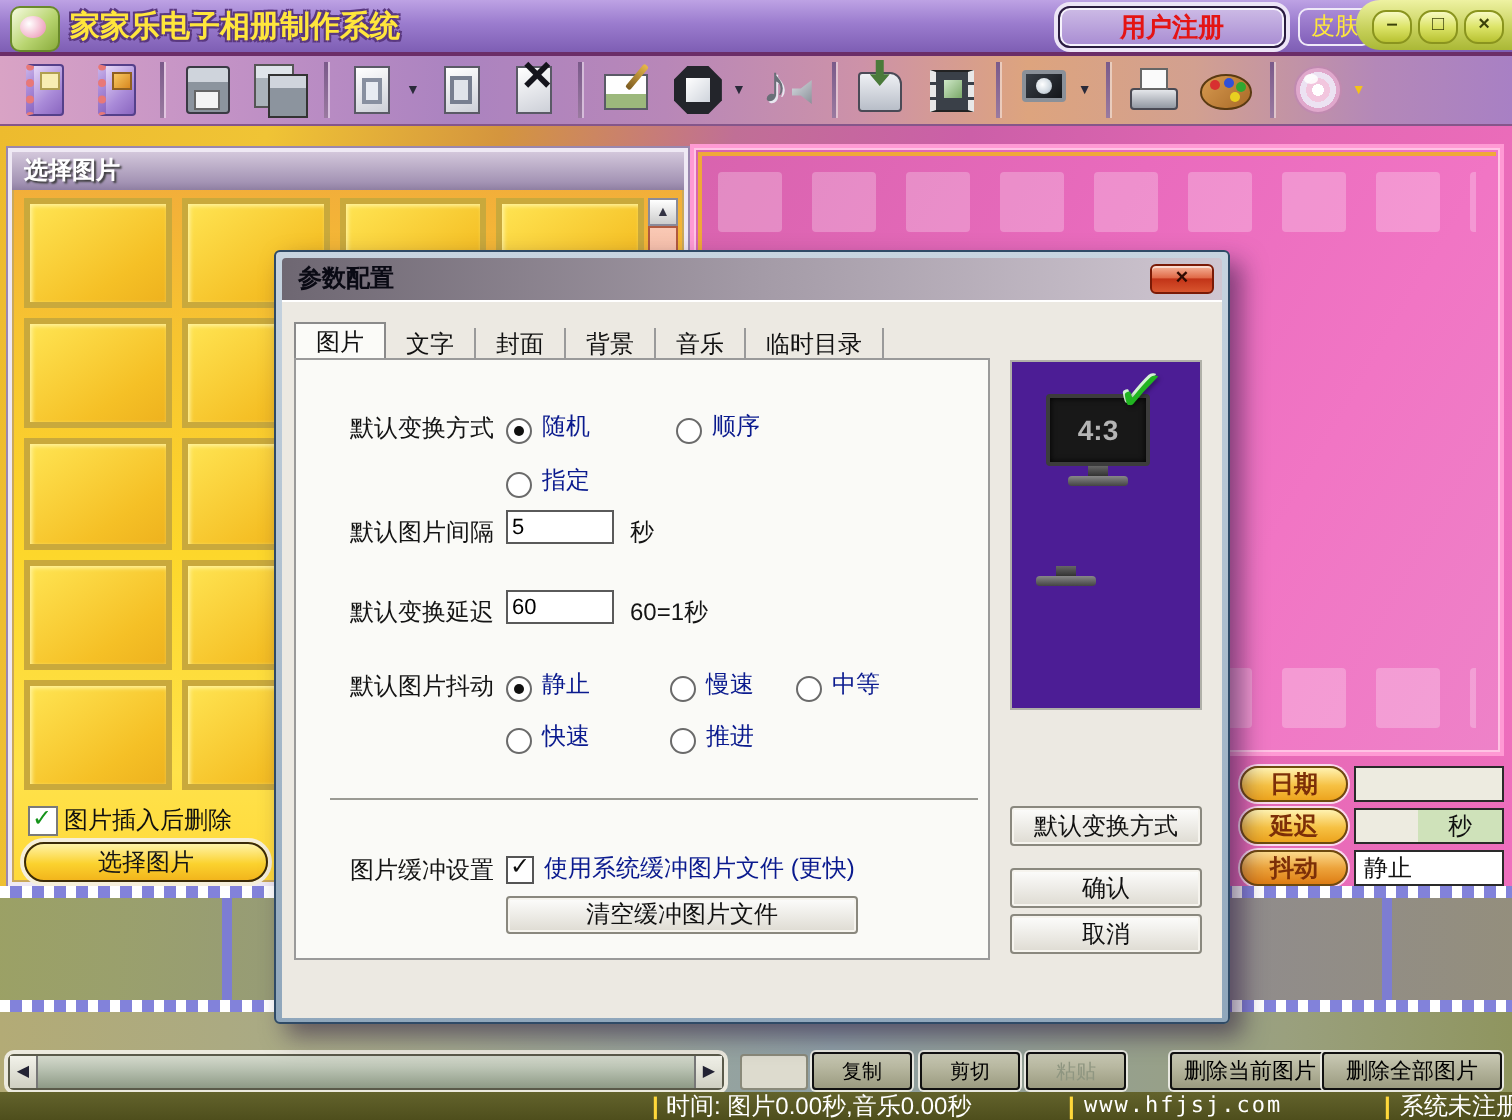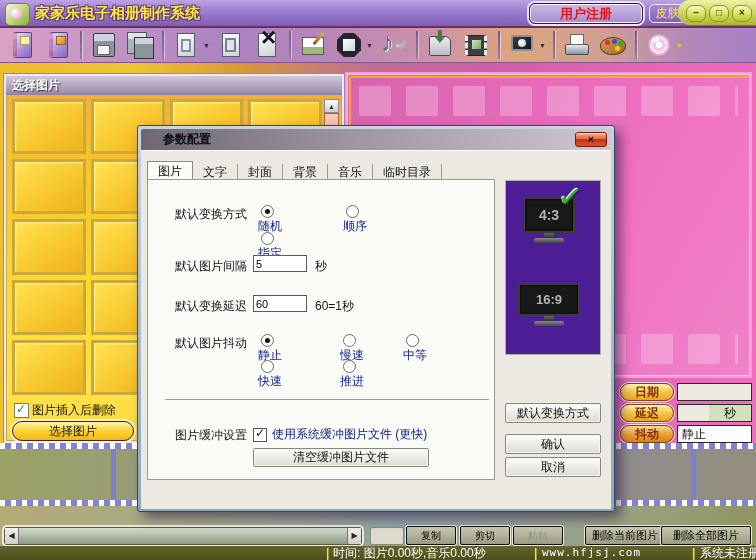--- a/index.html
+++ b/index.html
@@ -178,33 +178,33 @@
   .sep{color:#ffd83a;font-weight:bold;}
   .site{font-family:"DejaVu Sans Mono","Liberation Mono",monospace;font-size:11px;letter-spacing:1px;}
 
   
   .dialog{position:absolute;left:137px;top:125px;width:478px;height:387px;z-index:20;box-sizing:border-box;
     padding:3px;border:1px solid #2f4a66;border-radius:3px;
     background:linear-gradient(180deg,#c7d4e0,#8fa6bb);
     box-shadow:6px 6px 12px rgba(40,20,60,.55);}
   .dlg-tbar{height:21px;display:flex;align-items:center;border-radius:2px 2px 0 0;
     background:linear-gradient(90deg,#6e6772,#a39aa6 50%,#cfc6d1);}
-  .dlg-title{color:#0a0a14;font-weight:bold;font-size:12px;padding-left:22px;}
+  .dlg-title{color:#0a0a14;font-weight:bold;font-size:12px;padding-left:8px;}
   .dlg-close{margin-left:auto;margin-right:4px;width:32px;height:15px;border-radius:3px;box-sizing:border-box;
     background:linear-gradient(180deg,#f6b49a 0%,#e06a48 45%,#c23418 50%,#d8542e 100%);
     border:1px solid #7a1a06;color:#2e0a02;font-weight:bold;font-size:11px;line-height:13px;text-align:center;
     box-shadow:inset 0 1px 0 rgba(255,255,255,.55);}
   .dlg-body{position:relative;background:#ece9e2;height:358px;border-top:1px solid #fff;font-size:12px;padding-left:20px;}
   .tabs{position:absolute;left:6px;top:11px;height:18px;display:flex;align-items:flex-end;}
   .tab{height:16px;line-height:16px;padding:0 10px;color:#111;border-right:1px solid #9a9a9a;}
   .tab.active{height:18px;line-height:18px;background:#fbfbf8;border:1px solid #8a8a8a;border-bottom:none;}
   .tabpage{position:absolute;left:6px;top:28px;width:348px;height:301px;
     background:#fafaf7;border:1px solid #9a9a9a;box-sizing:border-box;}
   .flabel{position:absolute;color:#141414;line-height:14px;}
-  .ritem{position:absolute;display:flex;align-items:center;flex-direction:column;}
+  .ritem{position:absolute;display:flex;align-items:flex-end;}
   .rd{width:11px;height:11px;border-radius:50%;background:#fff;border:1px solid #6a6a6a;position:relative;flex:none;}
   .rd.sel::after{content:"";position:absolute;left:3px;top:3px;width:5px;height:5px;border-radius:50%;background:#111;}
   .rlabel{color:#0a1a8e;margin-left:5px;white-space:nowrap;}
   .tin{position:absolute;width:54px;height:17px;border:1px solid #5a5a5a;background:#fff;
     font-size:11px;padding:0 2px;box-sizing:border-box;font-family:inherit;}
   .hrline{position:absolute;left:24px;top:248px;width:324px;border-top:1px solid #9a9a94;}
   .citem{position:absolute;display:flex;align-items:center;}
   .cbx{width:12px;height:12px;background:#fff;border:1px solid #555;position:relative;flex:none;}
   .cbx.checked::after{content:"✓";position:absolute;left:1px;top:-3px;font-size:12px;font-weight:bold;color:#111;}
   .clabel{color:#0a1a8e;margin-left:5px;white-space:nowrap;}
@@ -477,21 +477,20 @@
       <div class="dbtn" style="left:112px;top:297px;width:176px;height:19px;">清空缓冲图片文件</div>
 
       <div class="groupbox">
         <div class="monitor m43">
           <div class="scr">4:3</div>
           <div class="neck"></div>
           <div class="mbase"></div>
         </div>
         <span class="bigcheck">✓</span>
         <div class="monitor m169">
-          <div class="scr">16:9</div>
           <div class="neck"></div>
           <div class="mbase"></div>
         </div>
       </div>
 
       <div class="dbtn" style="left:364px;top:252px;width:96px;height:20px;">默认变换方式</div>
       <div class="dbtn" style="left:364px;top:283px;width:96px;height:20px;">确认</div>
       <div class="dbtn" style="left:364px;top:306px;width:96px;height:20px;">取消</div>
     </div>
   </div>

